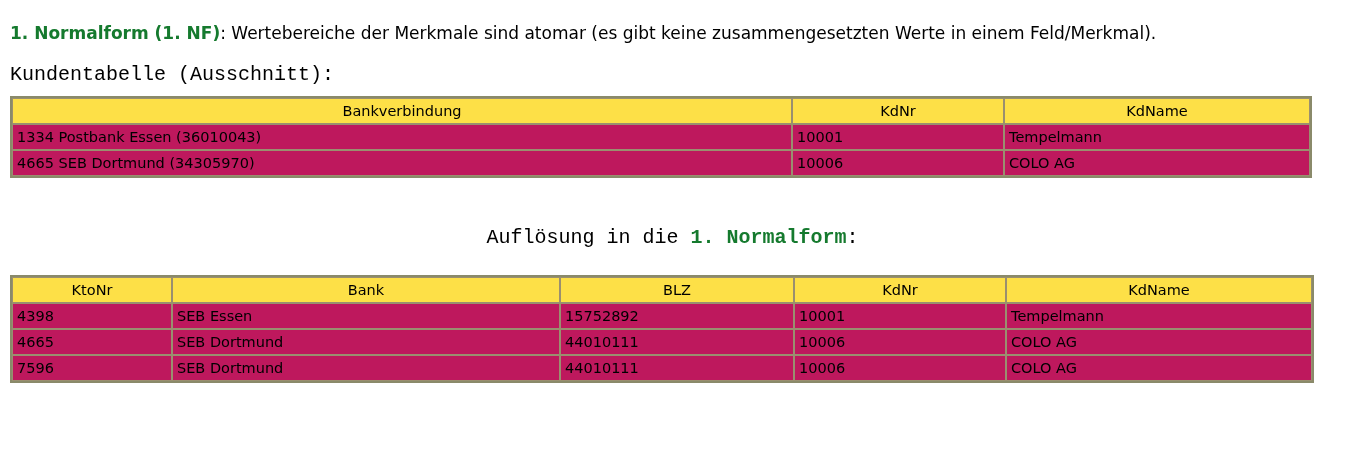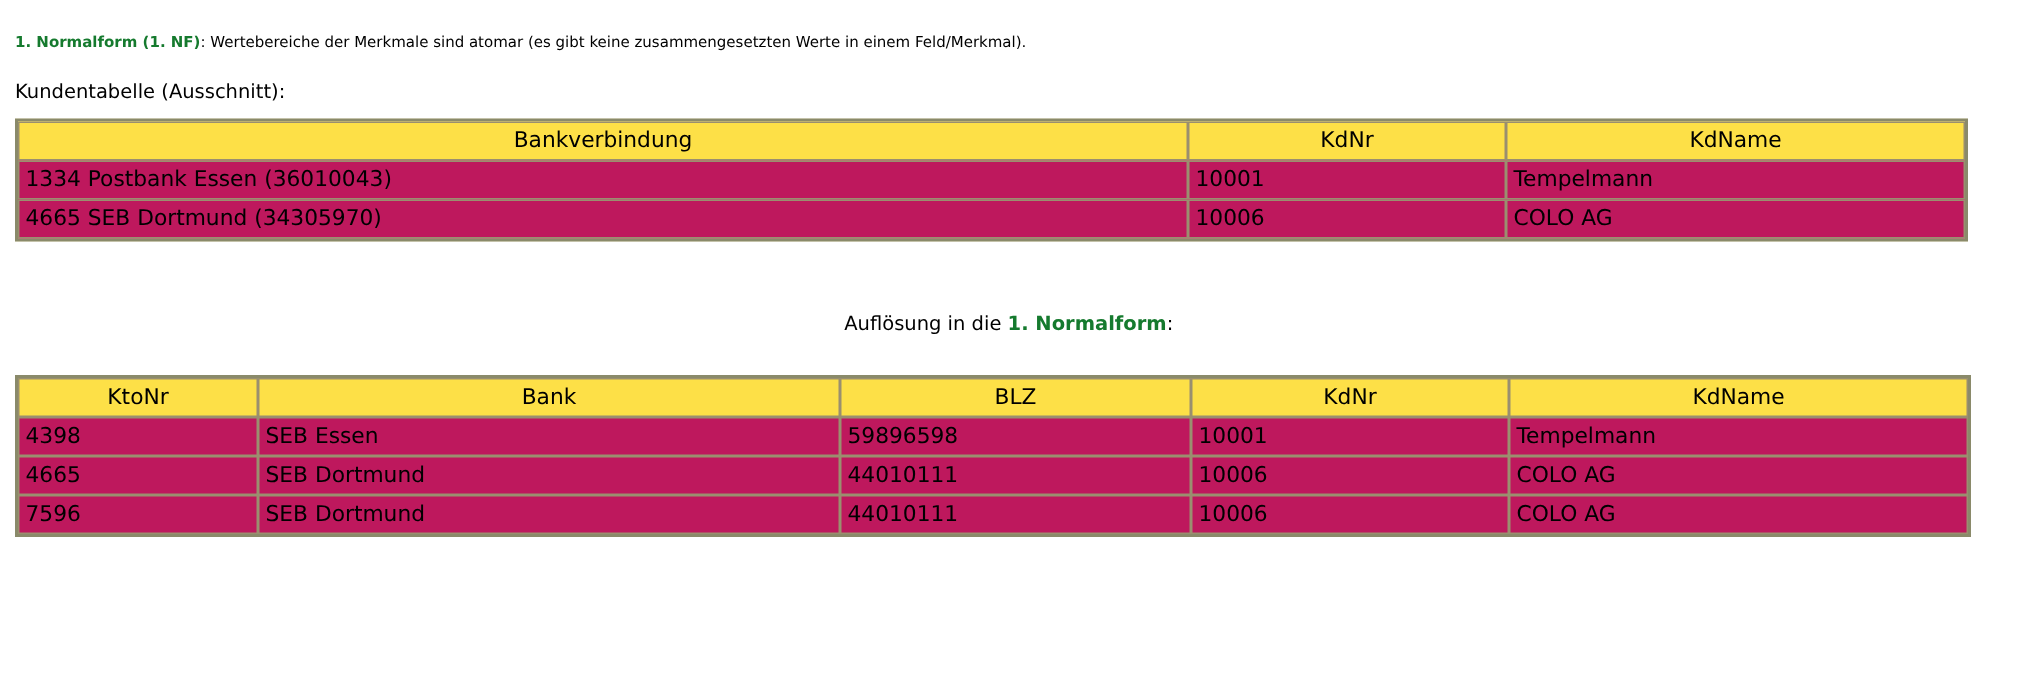--- a/index.html
+++ b/index.html
@@ -13,31 +13,32 @@
     font-family: "DejaVu Sans", "Liberation Sans", sans-serif;
     font-size: 14.5px;
     color: #000000;
     overflow: hidden;
   }
   .page {
     padding: 22px 10px 0 10px;
     box-sizing: border-box;
   }
   .intro {
-    font-size: 10px;
+    font-size: 17px;
     line-height: 1.35;
     margin: 0 0 18px 0;
   }
   .green {
     color: #157a2e;
     font-weight: bold;
   }
   .caption {
-    font-size: 13px;
+    font-size: 20px;
     margin: 0 0 10px 0;
+    font-family: Liberation Mono, monospace;
   }
   table.grid {
     border-collapse: separate;
     border-spacing: 0;
     border: 2px solid #8a8a6a;
     table-layout: fixed;
     background: #fdf6d8;
   }
   table.grid th,
   table.grid td {
@@ -132,21 +133,21 @@
         <th>Bank</th>
         <th>BLZ</th>
         <th>KdNr</th>
         <th>KdName</th>
       </tr>
     </thead>
     <tbody>
       <tr>
         <td>4398</td>
         <td>SEB Essen</td>
-        <td>59896598</td>
+        <td>15752892</td>
         <td>10001</td>
         <td>Tempelmann</td>
       </tr>
       <tr>
         <td>4665</td>
         <td>SEB Dortmund</td>
         <td>44010111</td>
         <td>10006</td>
         <td>COLO AG</td>
       </tr>

